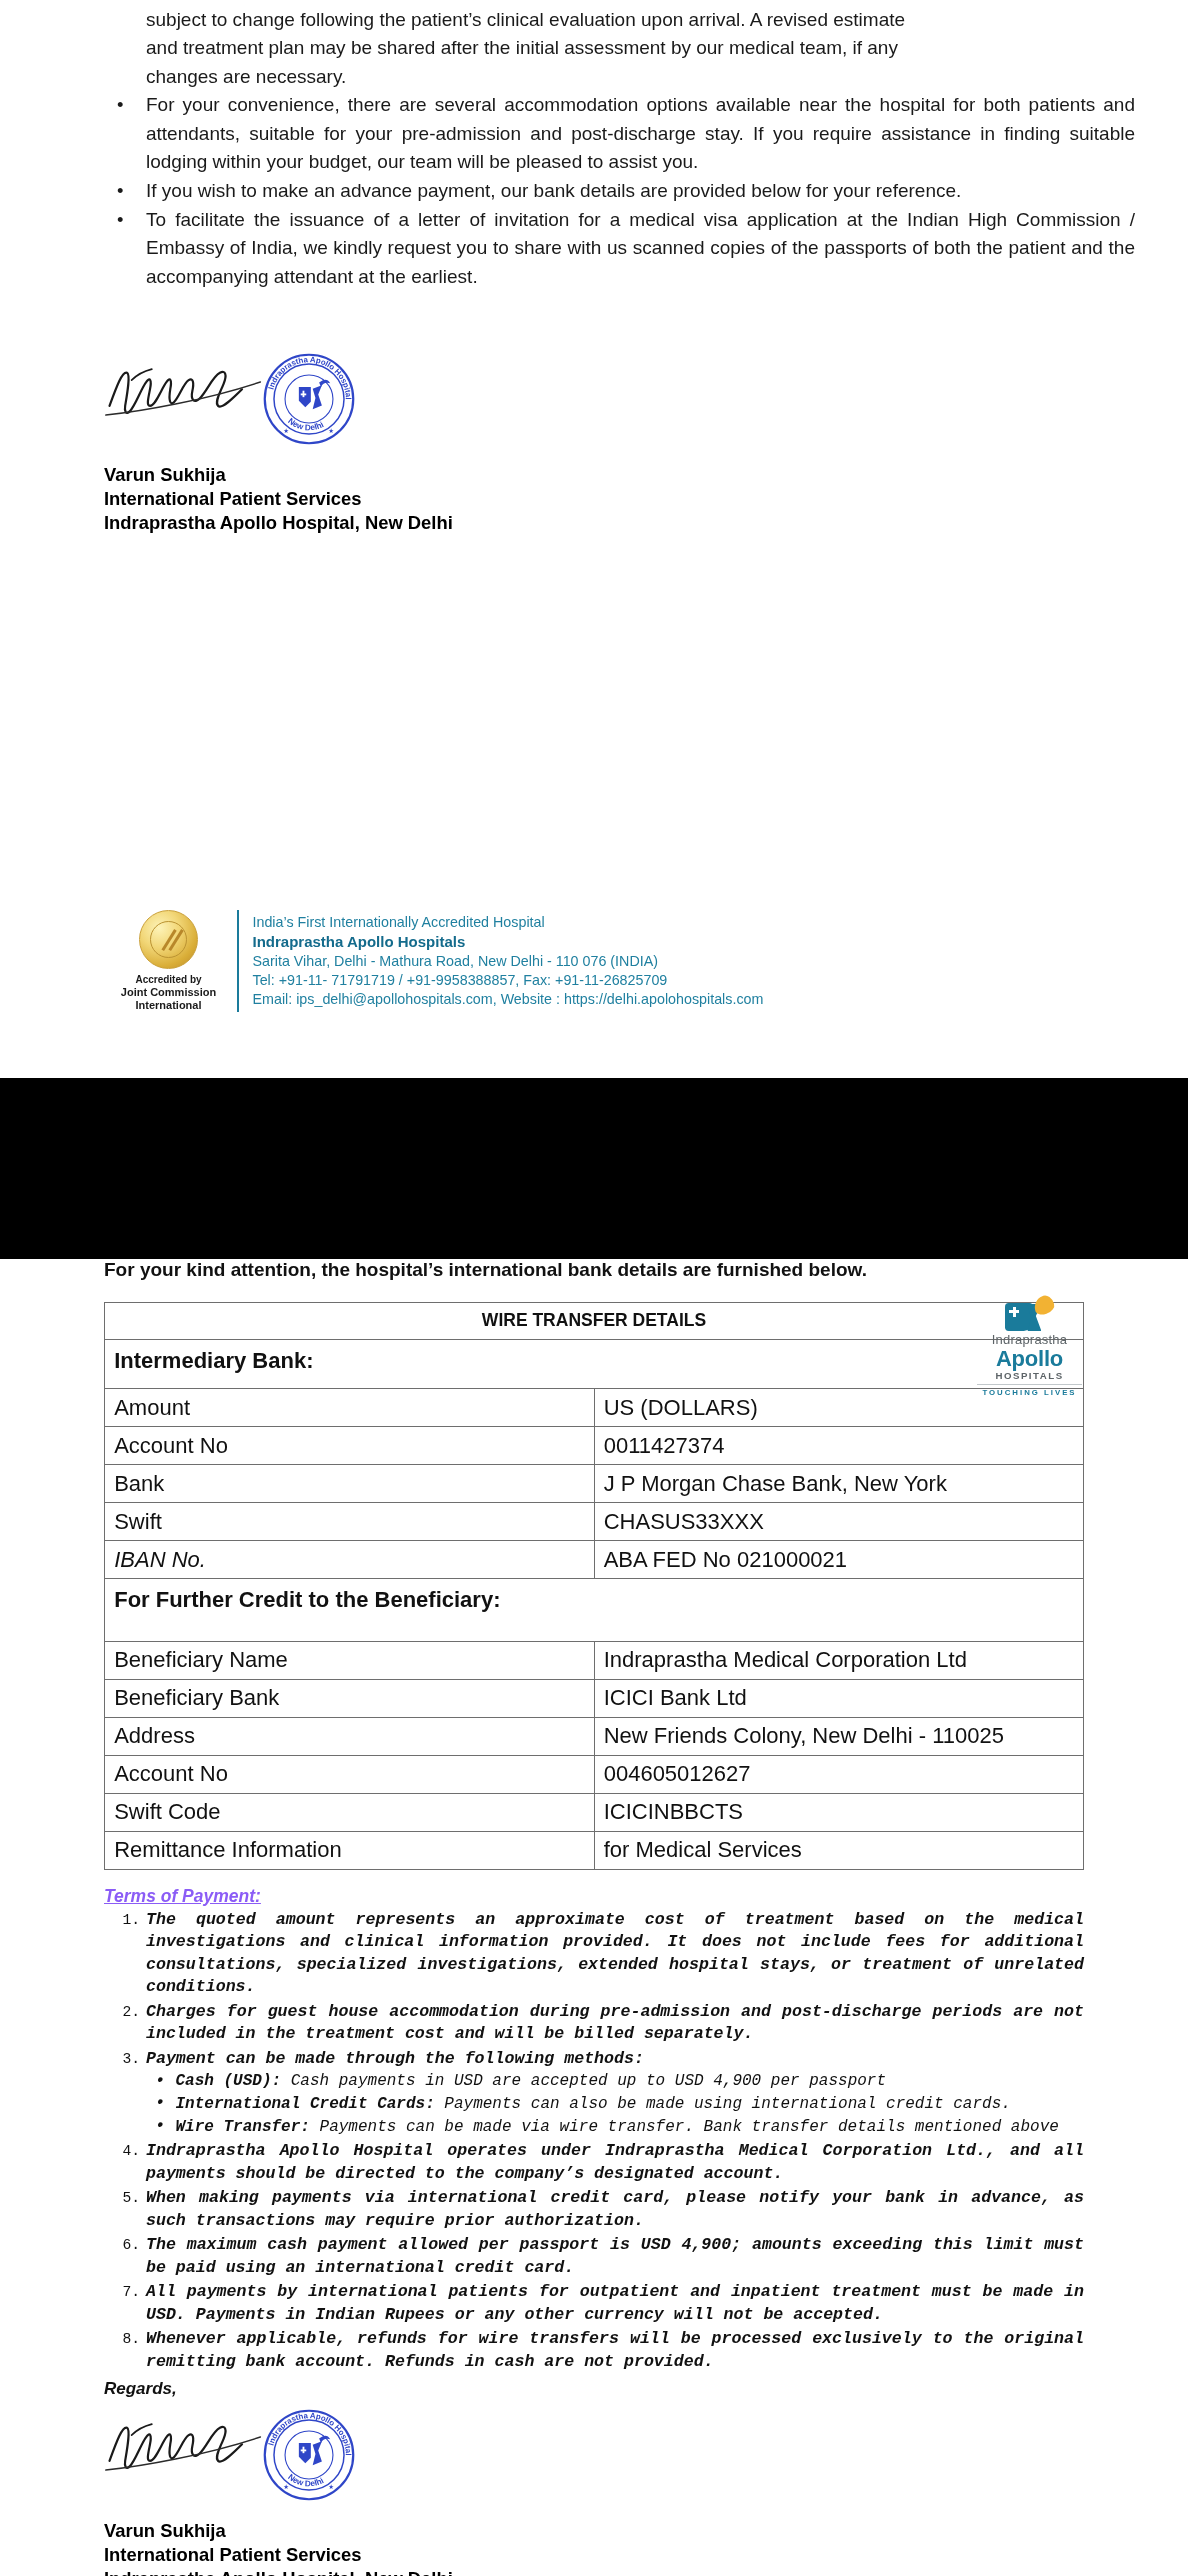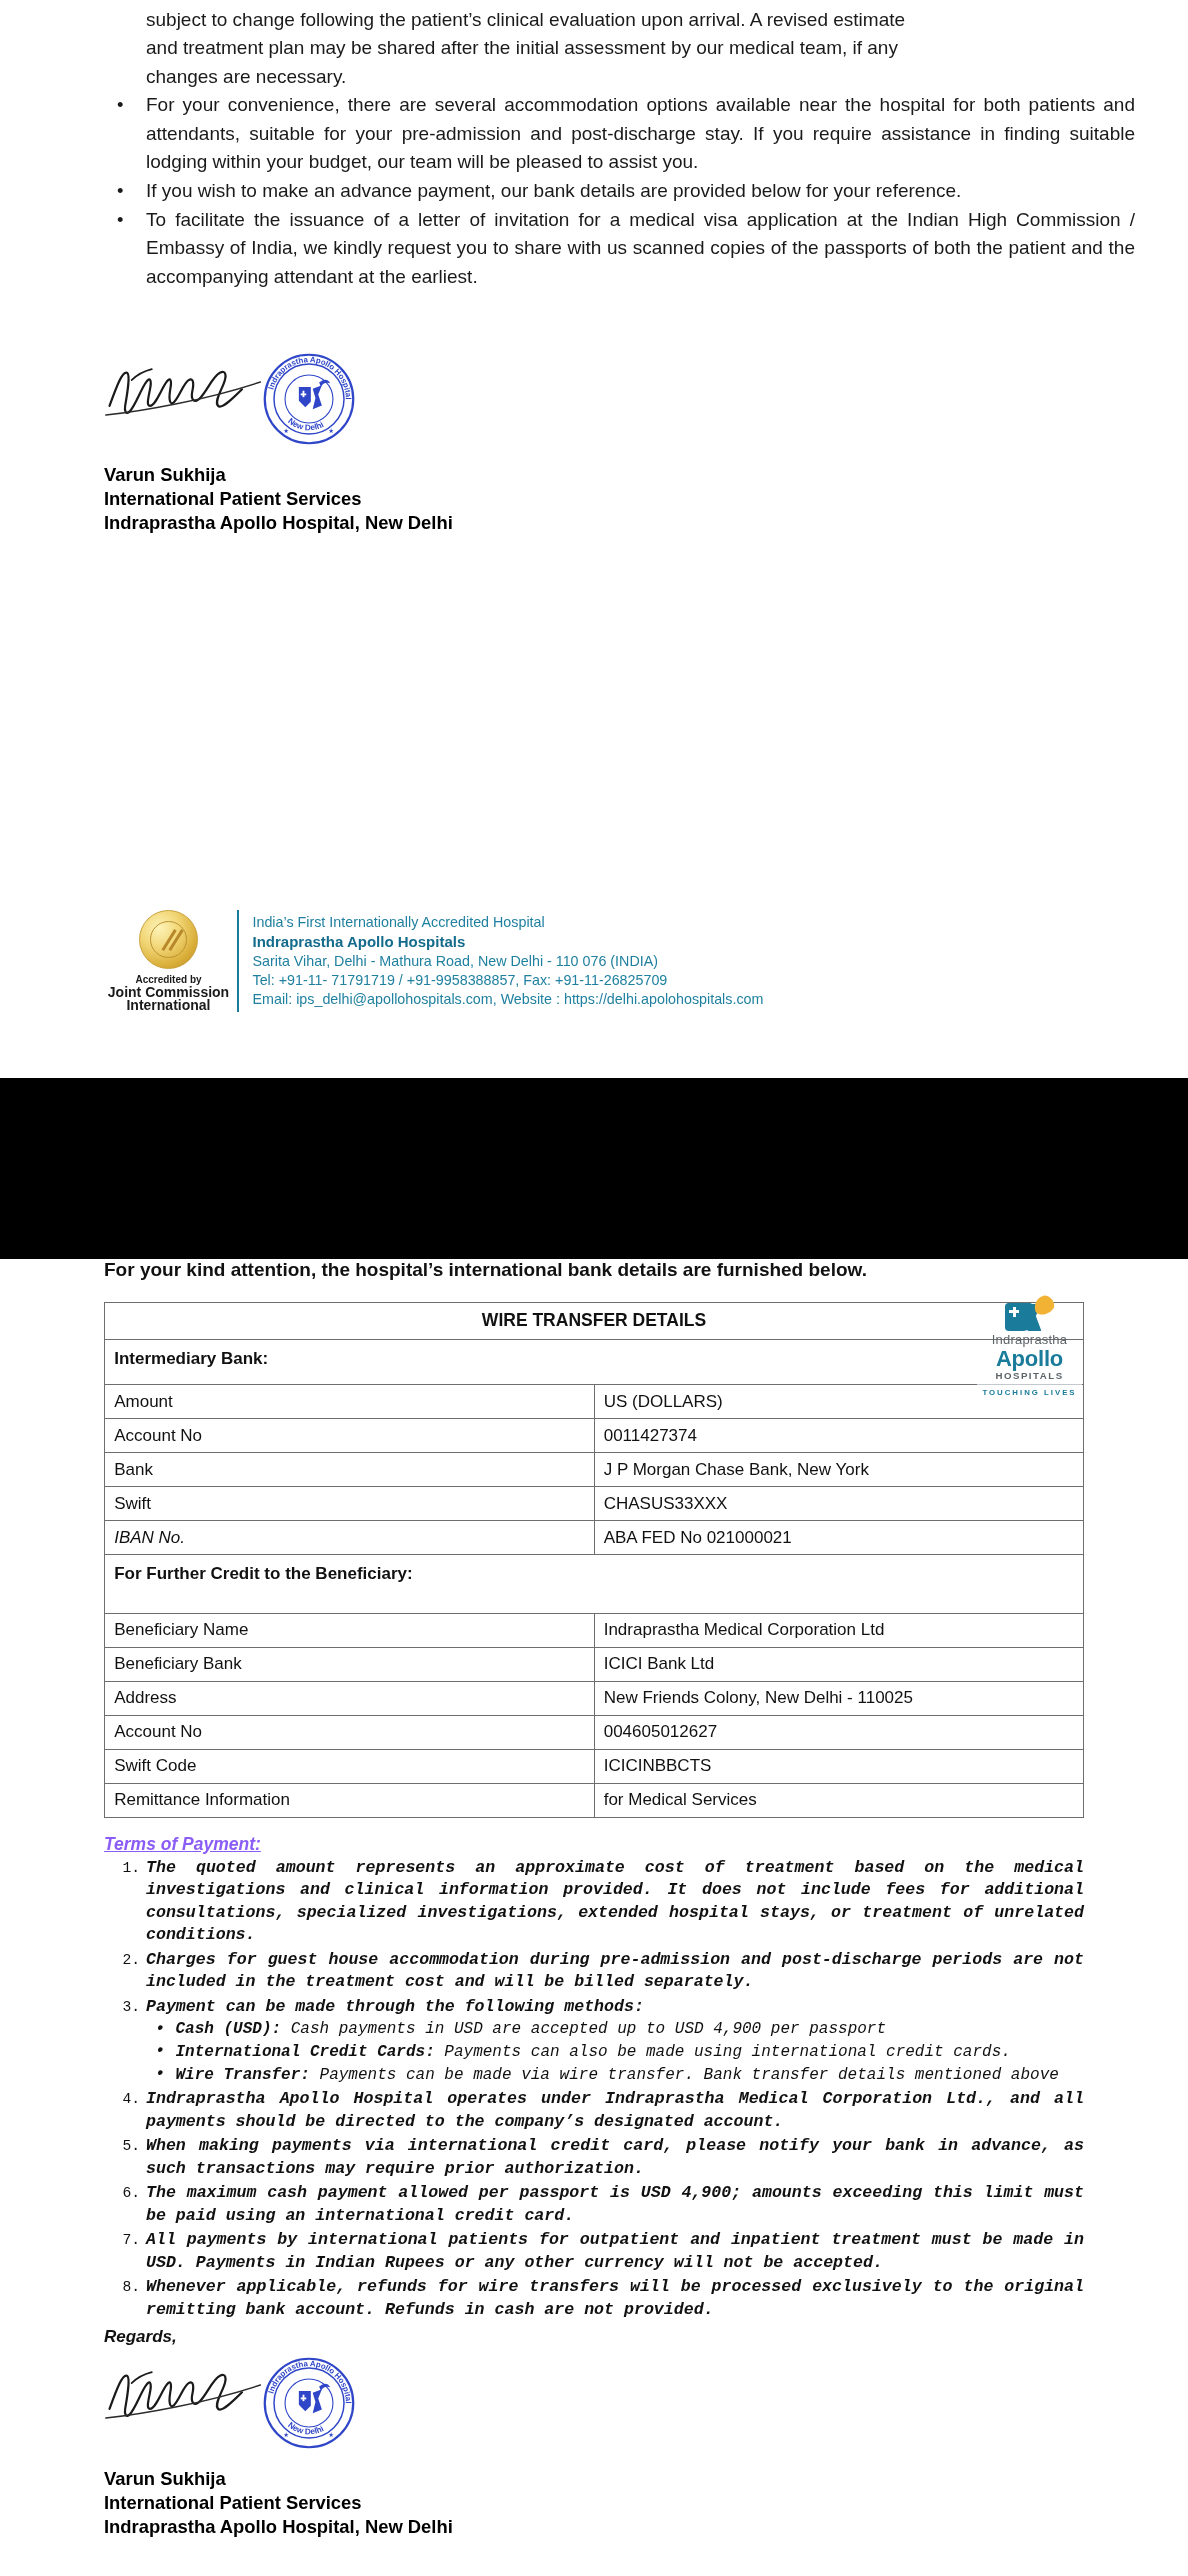--- a/index.html
+++ b/index.html
@@ -128,21 +128,21 @@
     transform: translate(-50%,-50%) rotate(32deg);
   }
   .jci-coin .slash.s2 { margin-left: 7.4px; }
   .jci-txt1 {
     font-size: 10px;
     font-weight: bold;
     color: #1a1a1a;
     line-height: 13px;
   }
   .jci-txt2 {
-    font-size: 14px;
+    font-size: 11px;
     font-weight: bold;
     color: #1a1a1a;
     line-height: 13px;
   }
   .footer-rule {
     width: 2.8px;
     align-self: stretch;
     background: #1a7b9b;
     margin: 0 13px 0 3.7px;
   }
@@ -246,21 +246,21 @@
   }
 
   table.wire {
     width: 100%;
     border-collapse: collapse;
     margin-top: 21px;
     table-layout: fixed;
   }
   table.wire td {
     border: 0.9px solid #6e6e6e;
-    font-size: 17px;
+    font-size: 22px;
     color: #111;
     padding: 5.5px 9.2px;
     height: 22px;
     vertical-align: middle;
   }
   table.wire td.head {
     text-align: center;
     font-weight: bold;
     font-size: 17.5px;
     padding: 7.4px 9.2px;

